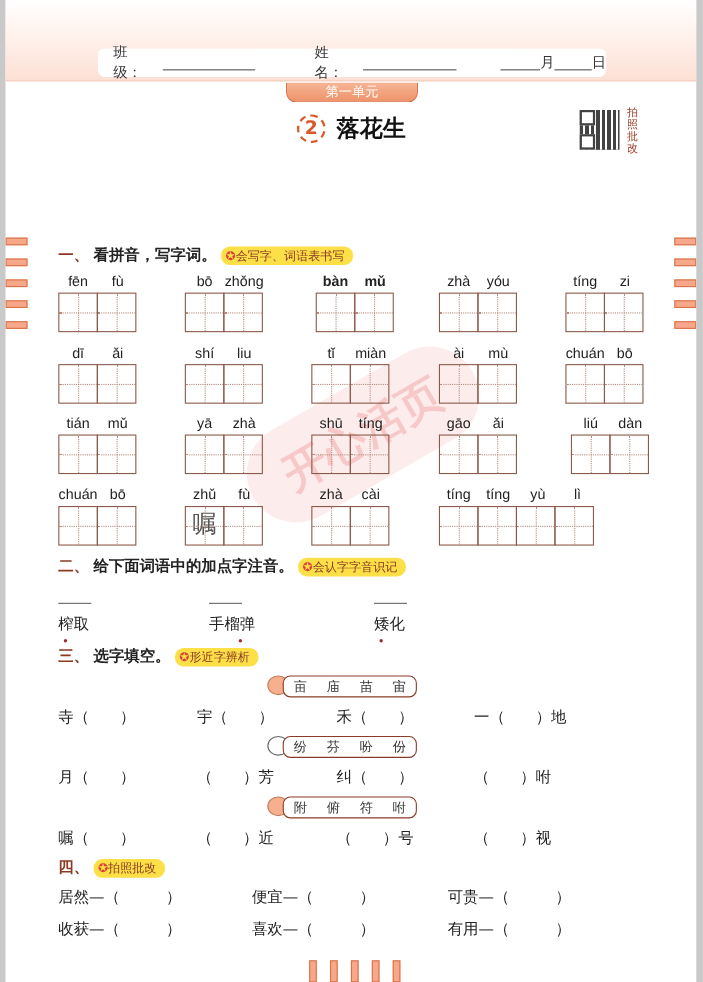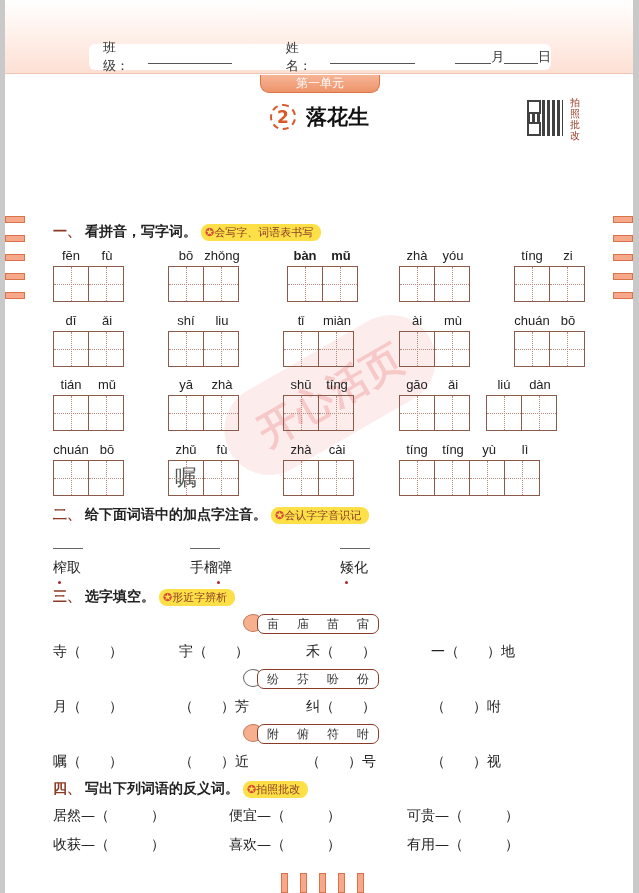--- a/index.html
+++ b/index.html
@@ -330,21 +330,21 @@
       <div class="pinyin-group" style="left: 394px; top: 377px;">
         <div class="pinyin-row">
           <span>gāo</span>
           <span>ǎi</span>
         </div>
         <div class="grid-row">
           <div class="cell"></div>
           <div class="cell"></div>
         </div>
       </div>
-      <div class="pinyin-group" style="left: 481px; top: 377px;">
+      <div class="pinyin-group" style="left: 514px; top: 377px;">
         <div class="pinyin-row">
           <span>liú</span>
           <span>dàn</span>
         </div>
         <div class="grid-row">
           <div class="cell"></div>
           <div class="cell"></div>
         </div>
       </div>
       <div class="pinyin-group" style="left: 48px; top: 442px;">
@@ -445,21 +445,20 @@
   </div>
   <div class="fill-row" style="top:753px">
     <span style="left:0">嘱（　　）</span>
     <span style="left:126px">（　　）近</span>
     <span style="left:253px">（　　）号</span>
     <span style="left:378px">（　　）视</span>
   </div>
 
   <div class="q-heading" style="top:780px">
     <span class="num">四、</span>
-    <span>写出下列词语的反义词。</span>
     <span class="q-tag"><span class="star">✪</span><span>拍照批改</span></span>
   </div>
   <div class="fill-row" style="top:807px">
     <span style="left:0">居然—（　　　）</span>
     <span style="left:176px">便宜—（　　　）</span>
     <span style="left:354px">可贵—（　　　）</span>
   </div>
   <div class="fill-row" style="top:836px">
     <span style="left:0">收获—（　　　）</span>
     <span style="left:176px">喜欢—（　　　）</span>

